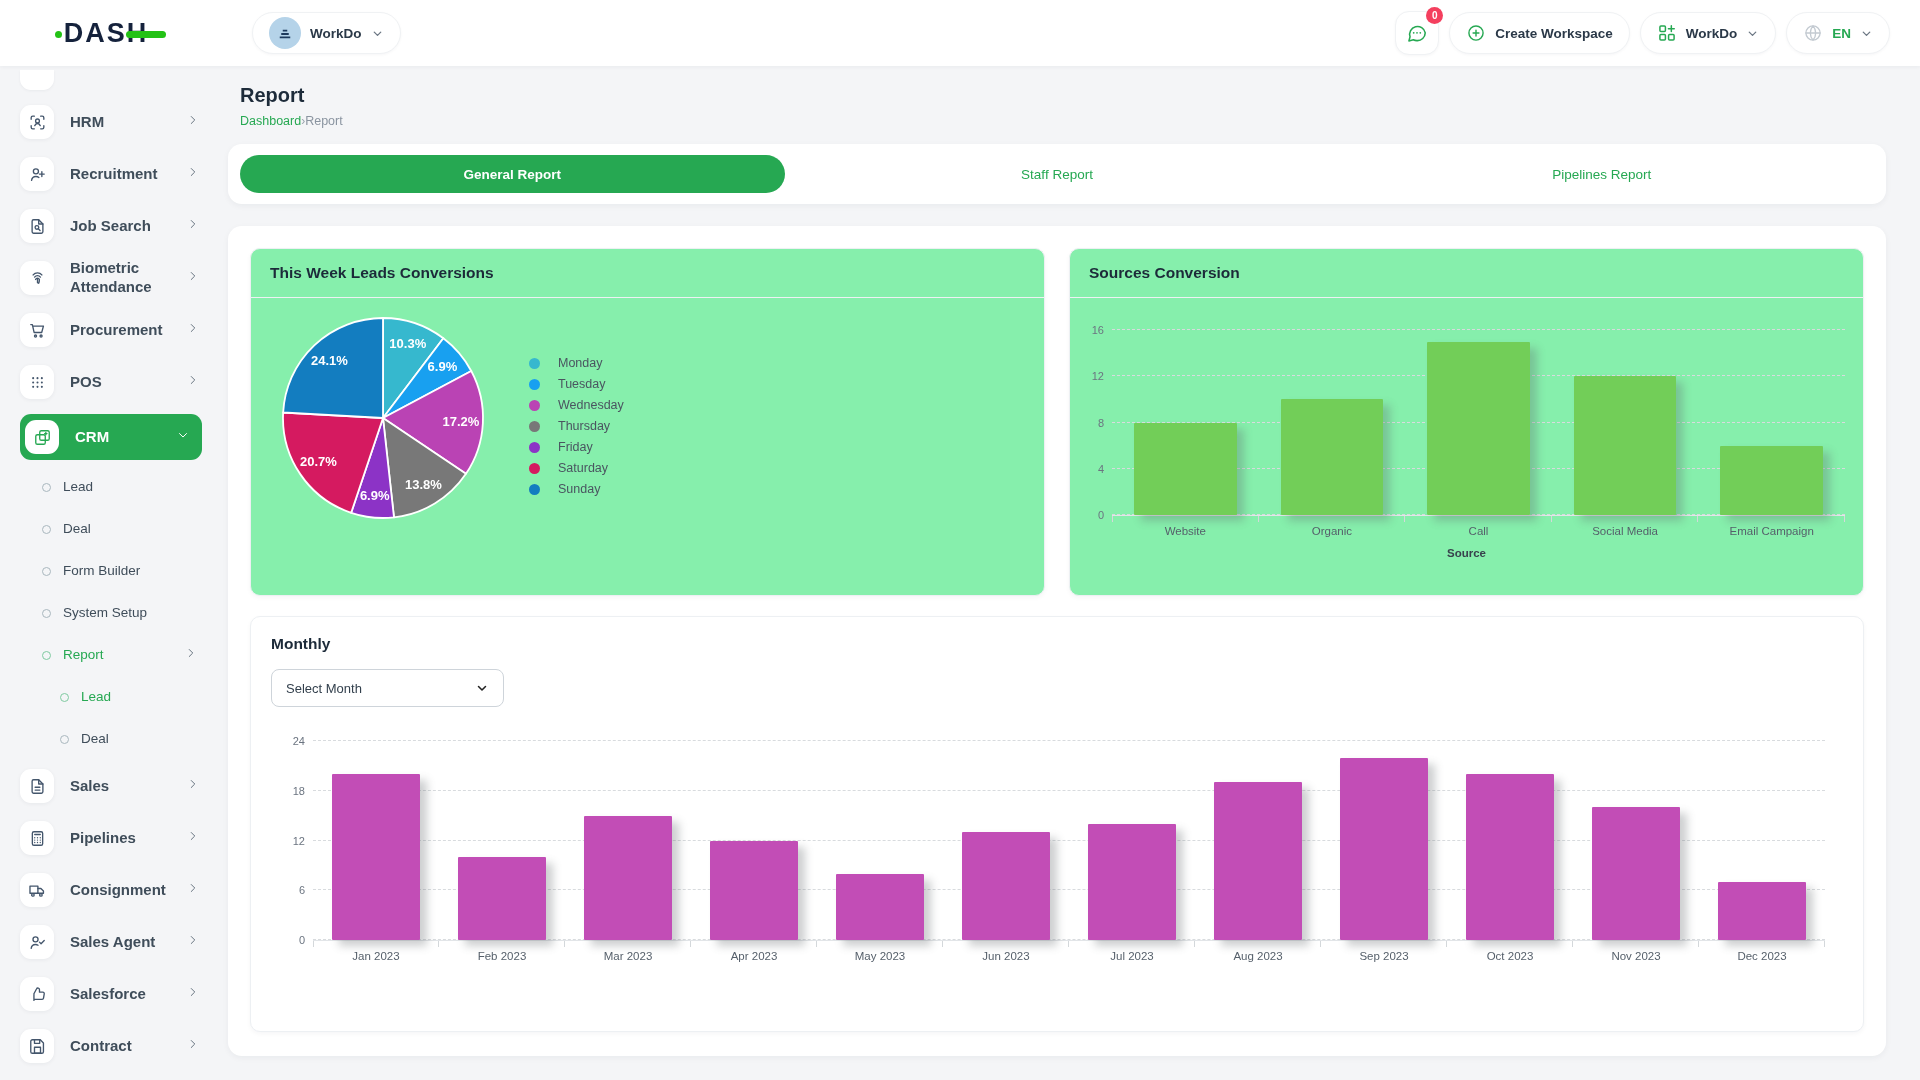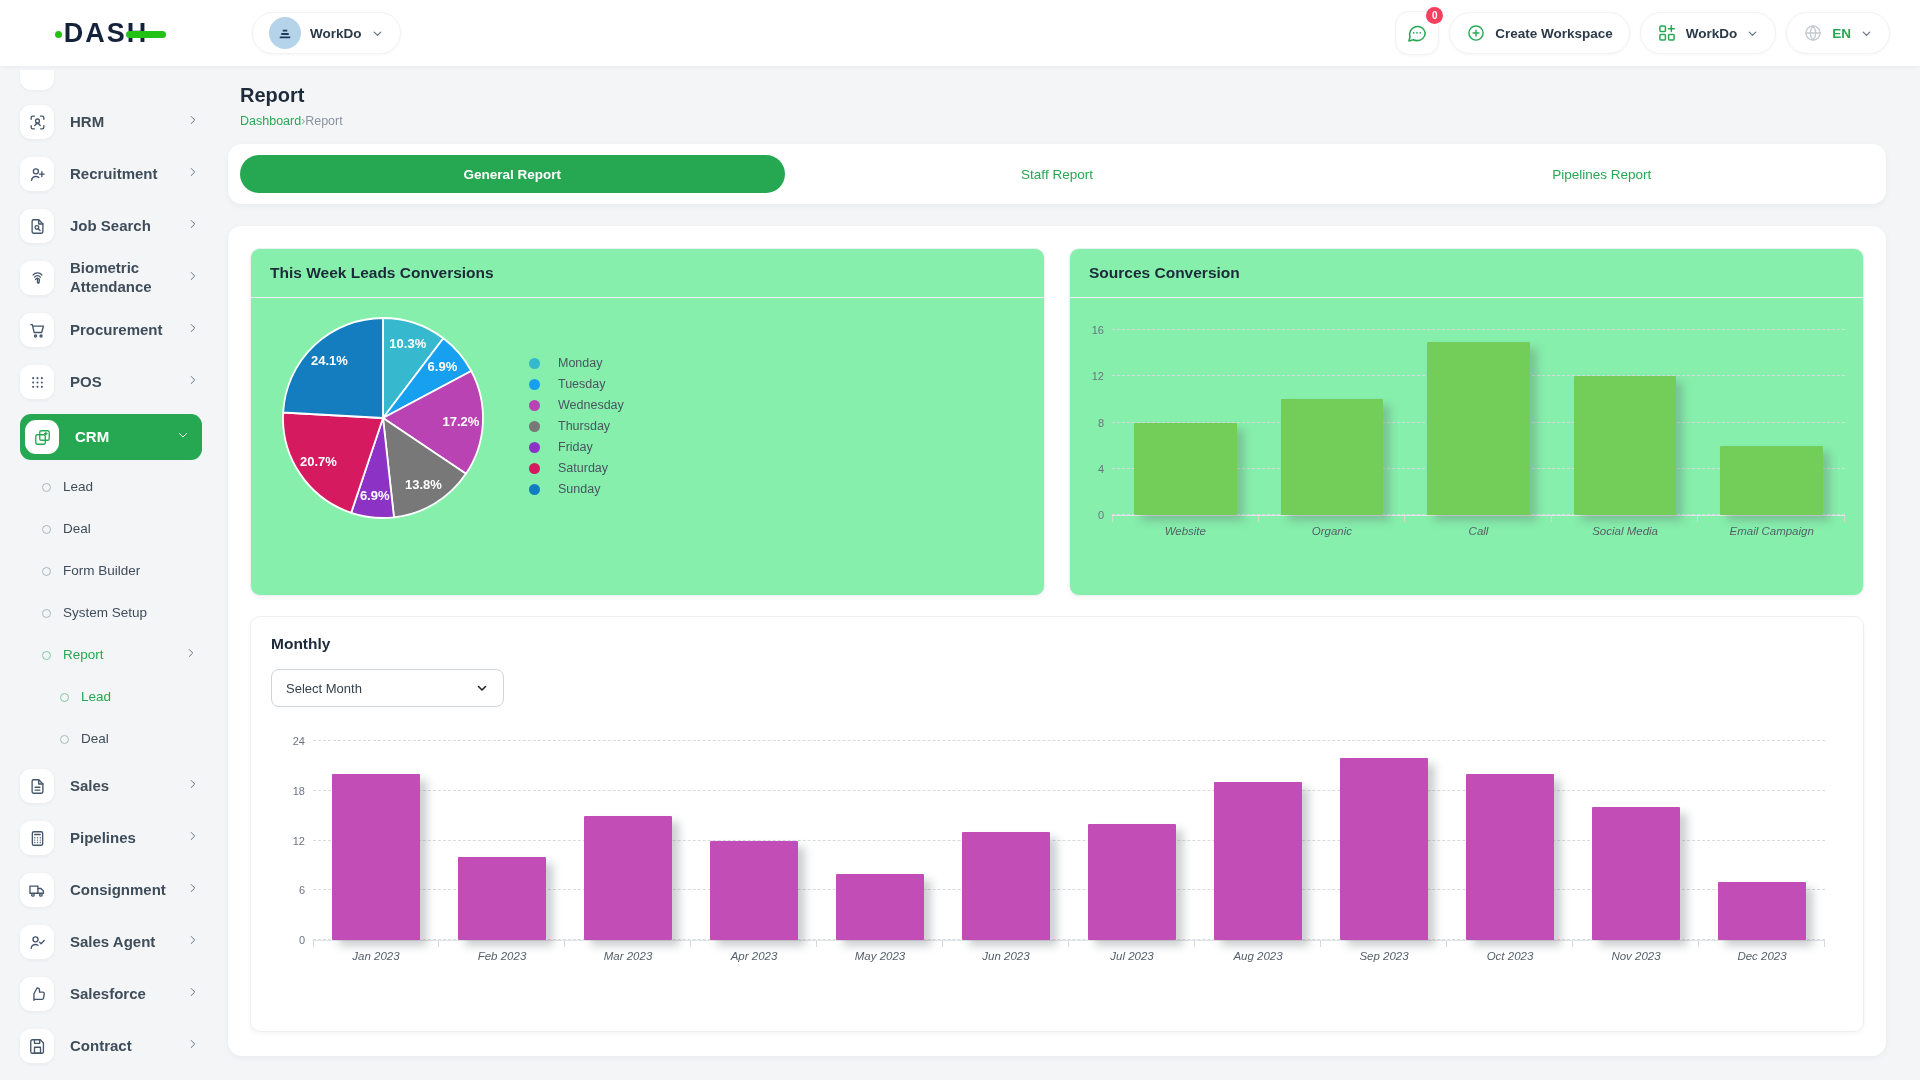--- a/index.html
+++ b/index.html
@@ -85,21 +85,21 @@
   .bar-chart { position:relative; }
   .plot { position:relative; margin-left:42px; margin-right:18px; }
   .gridline { position:absolute; left:0; right:0; border-top:1px dashed #d8dbde; }
   .ytick { position:absolute; width:34px; text-align:right; font-size:11px; color:#6b7480; }
   .bars { position:absolute; left:0; right:0; top:0; bottom:0; display:flex; align-items:flex-end; }
   .slot { position:relative; flex:1; display:flex; justify-content:center; align-items:flex-end; height:100%; }
   .slot::after { content:''; position:absolute; right:0; bottom:-7px; width:1px; height:6px; background:#d4d8db; }
   .slot:first-child::before { content:''; position:absolute; left:0; bottom:-7px; width:1px; height:6px; background:#d4d8db; }
   .bar { width:70%; border-radius:1px; box-shadow:7px 6px 9px rgba(90,95,100,.3); }
   .baseline { border-bottom:1px solid #e2e5e8; }
-  .xlabels { display:flex; margin:9px 18px 0 42px;font-style:italic; }
+  .xlabels { display:flex; margin:9px 18px 0 42px; }
   .xlabel { flex:1; text-align:center; font-size:11.5px; color:#555f6a; }
   .axis-title { text-align:center; font-size:11.5px; font-weight:bold; color:#38424d; margin-top:10px; }
   
   .monthly-card { margin-top:20px; background:#fff; border:1px solid #edf0f3; border-radius:10px;
     box-shadow:0 2px 5px rgba(20,30,50,.04); height:416px; padding:18px 20px 0 20px; }
   .select { margin-top:16px; width:233px; height:38px; border:1px solid #ced4da; border-radius:8px;
     display:flex; align-items:center; padding:0 14px; font-size:13px; color:#33404d;
     cursor:pointer; justify-content:space-between; background:#fff; }
   .select .chev { color:#222; }
 </style>
@@ -485,20 +485,21 @@
                   </div>
                 </div>
               </div>
             <div class="xlabels" id="sources-xlabels">
                 <div class="xlabel">Website</div>
                 <div class="xlabel">Organic</div>
                 <div class="xlabel">Call</div>
                 <div class="xlabel">Social Media</div>
                 <div class="xlabel">Email Campaign</div>
               </div>
+            <div class="axis-title">Source</div>
           </div>
         </div>
       </div>
 
       <div class="monthly-card">
         <div class="card-title">Monthly</div>
         <div class="select">
           <span>Select Month</span>
           <svg class="chev" width="14" height="14" viewBox="0 0 24 24" fill="none" stroke="currentColor" stroke-width="2.6" stroke-linecap="round" stroke-linejoin="round">
               <path d="M6 9.5l6 6 6-6"></path>

